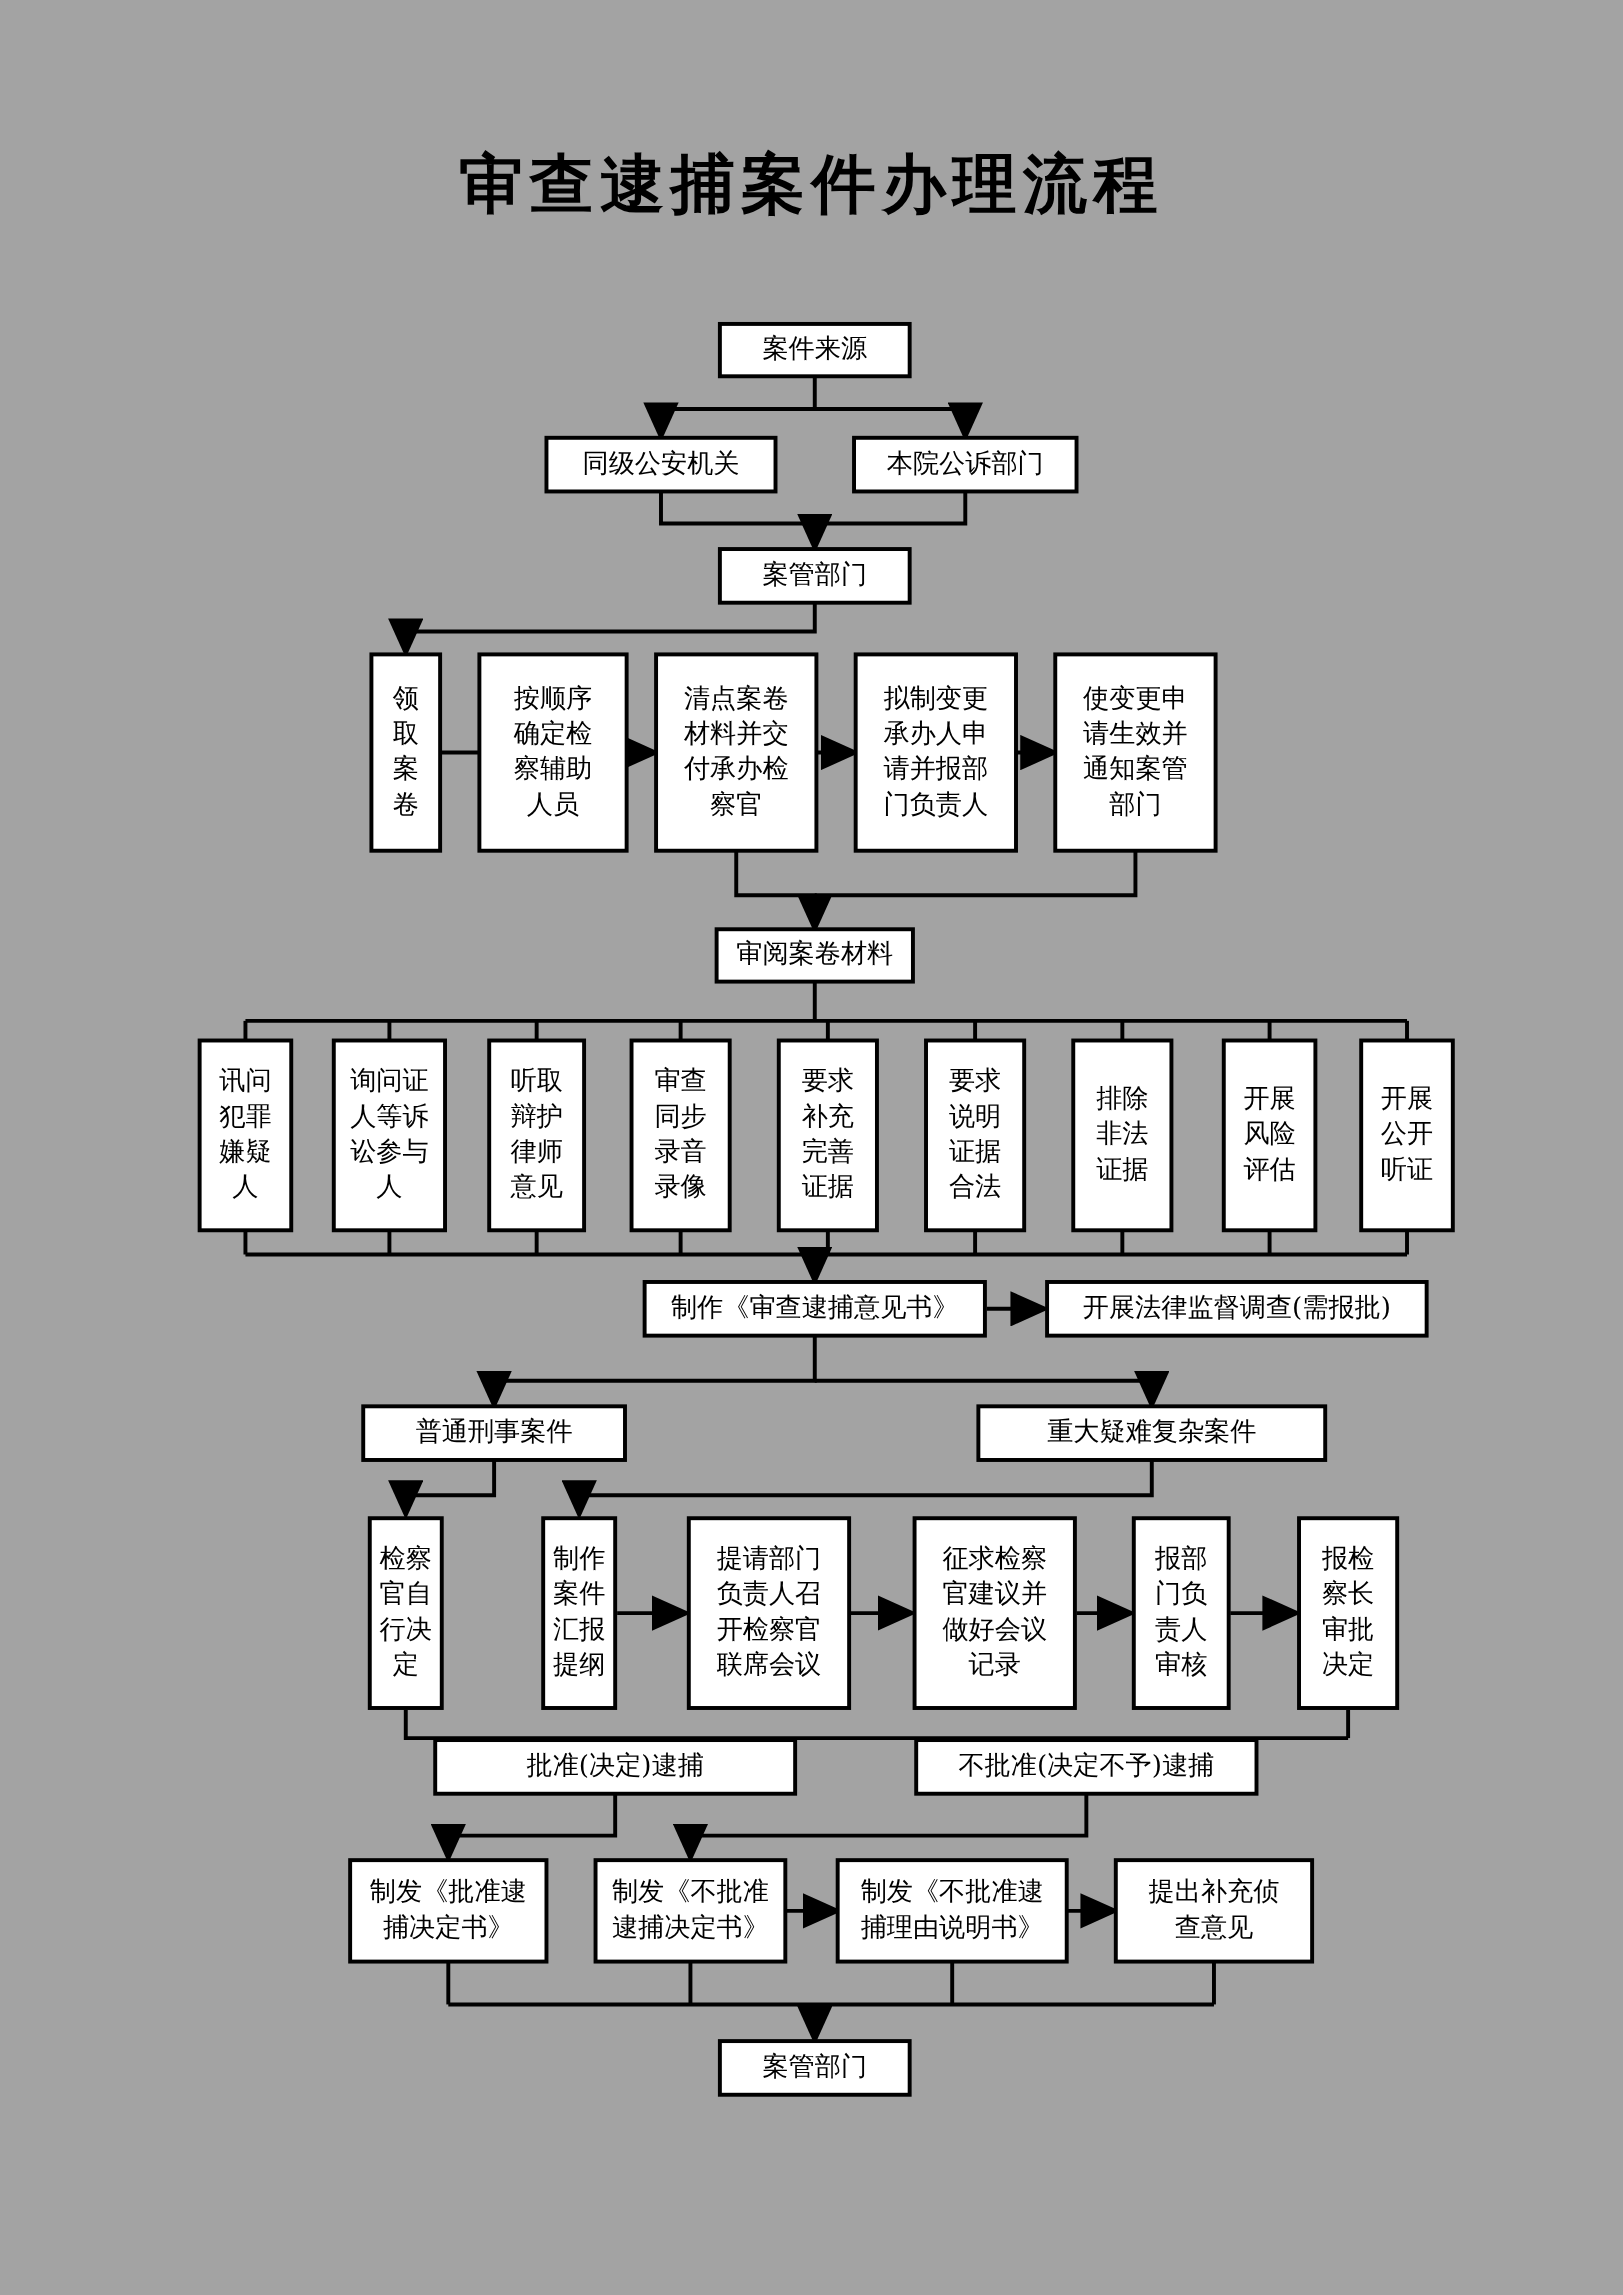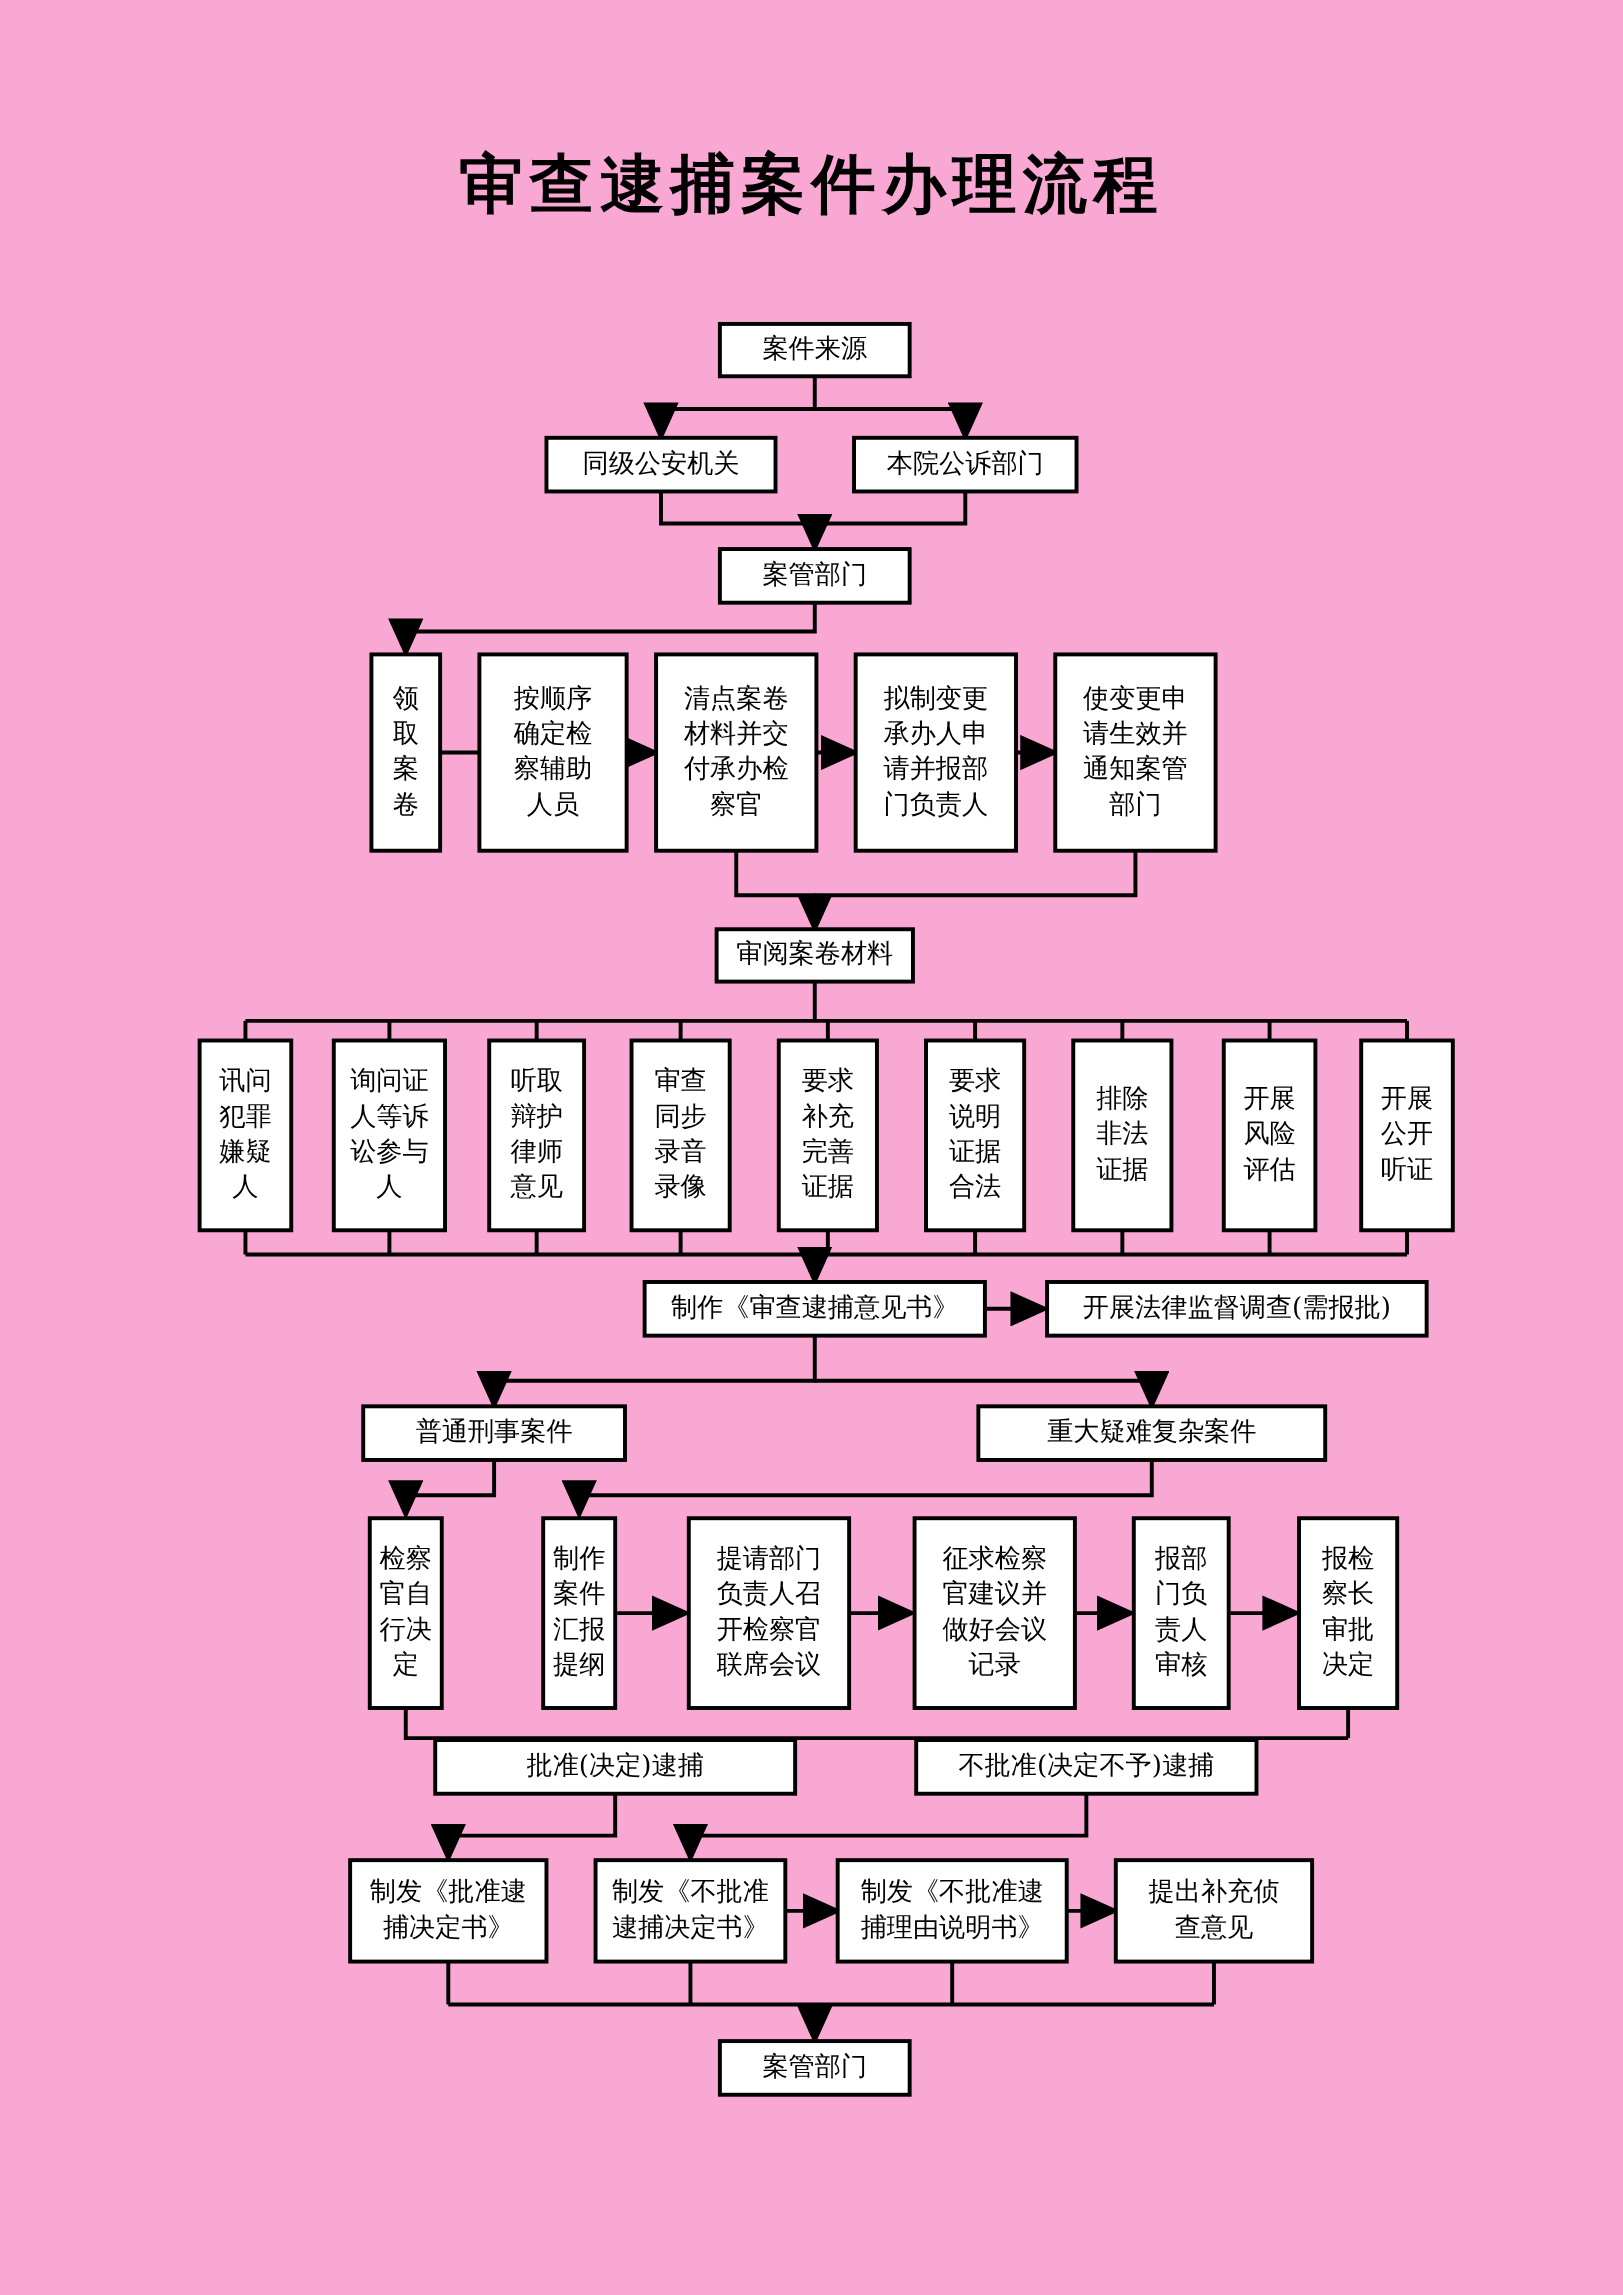--- a/index.html
+++ b/index.html
@@ -1,21 +1,21 @@
 <!DOCTYPE html>
 <html style="font-size:10.5px"><head>
 <meta charset="utf-8">
 <style>
   html,body{margin:0;padding:0;background:#ffffff;}
   body{
     width:1623px;height:2295px;
     font-family:"DejaVu Sans","Liberation Sans",sans-serif;
     overflow:hidden;
   }
-  #page{position:relative;width:1623px;height:2295px;background:#f9a8d4;}
+  #page{position:relative;width:1623px;height:2295px;background:#a3a3a3;}
   #title{
     position:absolute;left:0;top:141px;width:1623px;
     text-align:center;
     font-size:64px;font-weight:bold;letter-spacing:6.5px;
     color:#000;
     font-family:"DejaVu Serif","Liberation Serif",serif;
   }
   svg{position:absolute;left:0;top:0;}
   .bx{fill:#ffffff;stroke:#000000;stroke-width:6;}
   .ln{stroke:#000000;stroke-width:6;fill:none;}

